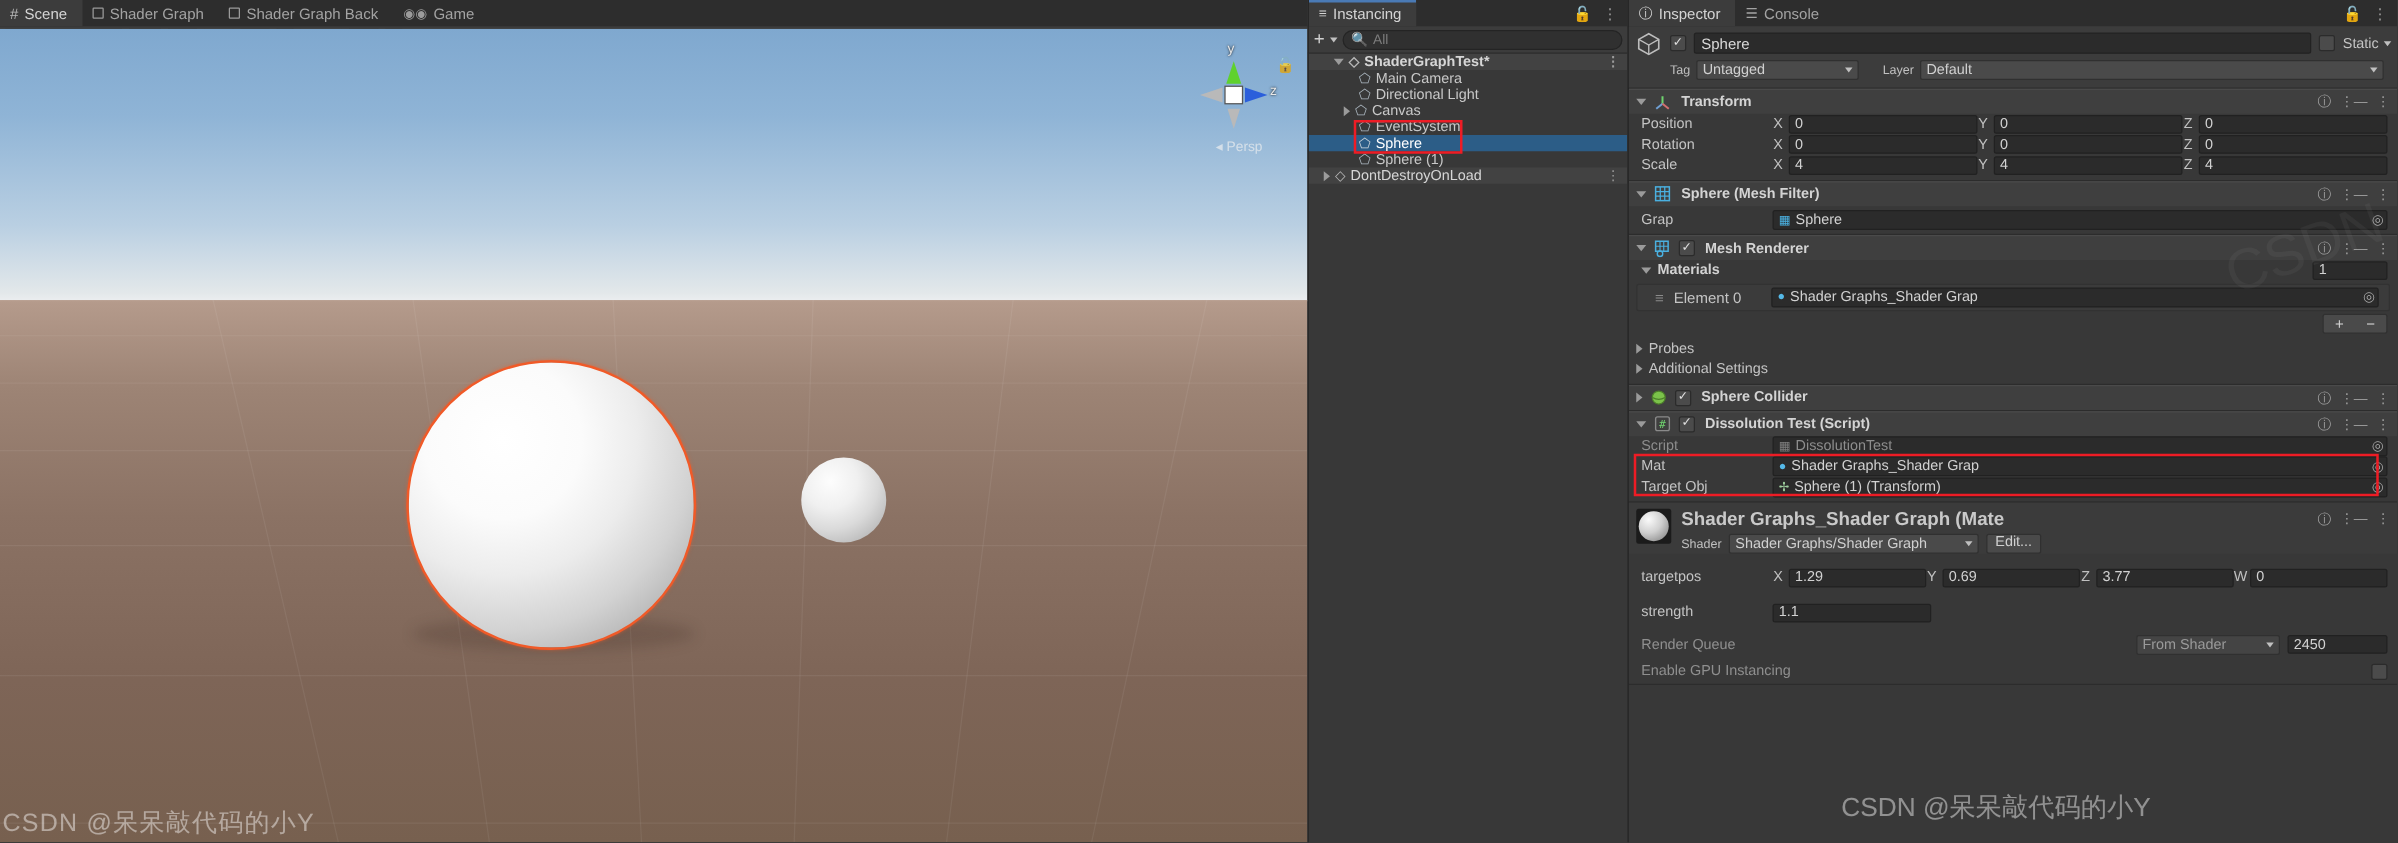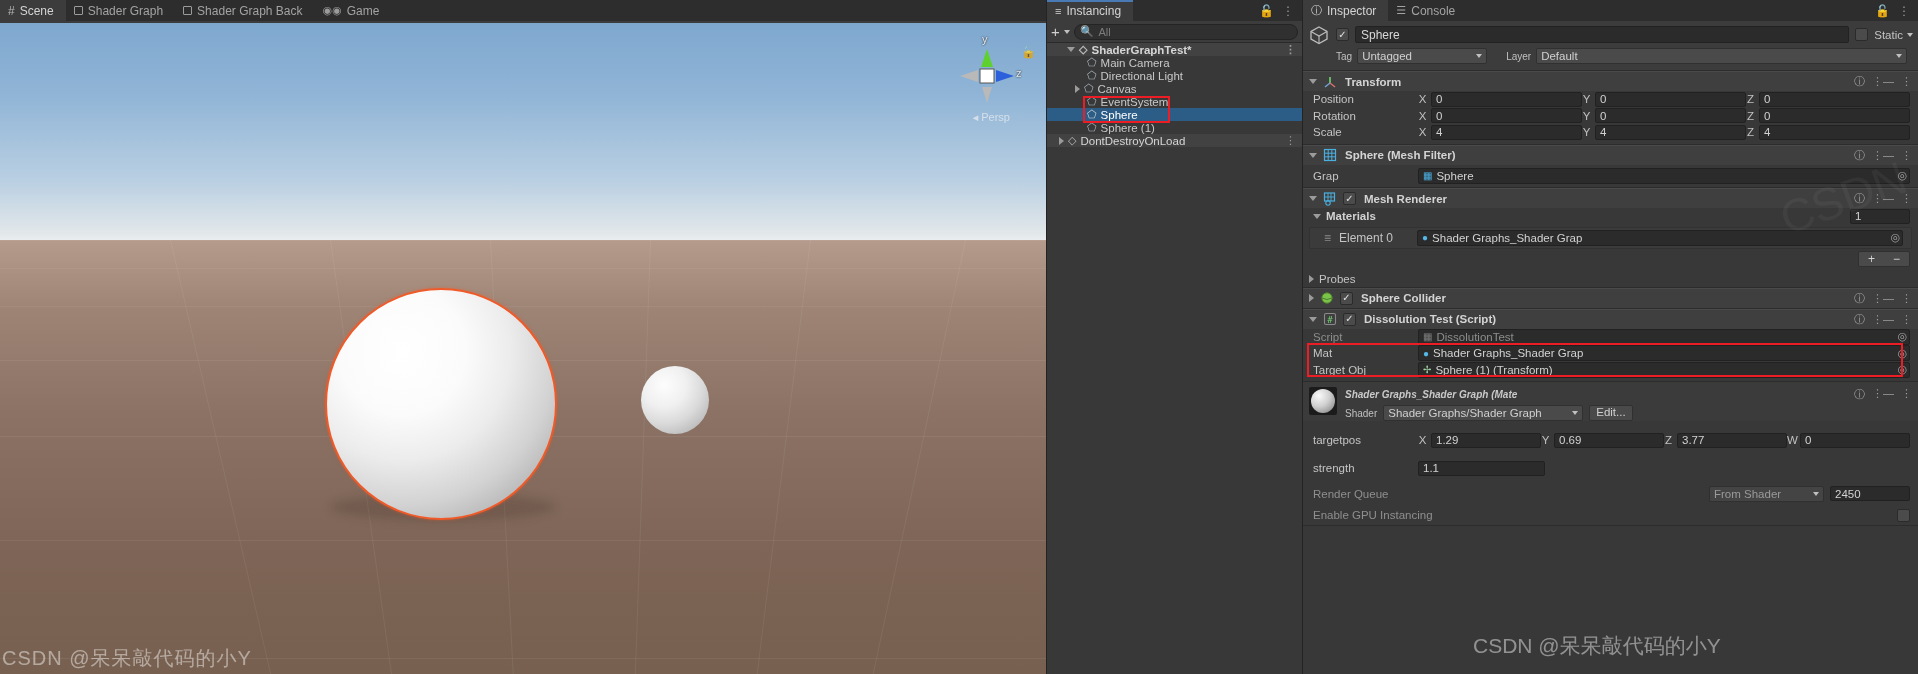--- a/index.html
+++ b/index.html
@@ -494,20 +494,24 @@
         <div style="display:flex;justify-content:flex-end;padding:0 8px 4px 0;">
           <div class="pm">
             <span>+</span>
             <span>−</span>
           </div>
         </div>
         <div class="foldrow">
           <span class="tri-r"></span>
           <span>Probes</span>
         </div>
+        <div class="foldrow" style="margin-bottom:4px;">
+          <span class="tri-r"></span>
+          <span>Additional Settings</span>
+        </div>
       </div>
 
       <div class="comp">
         <div class="comp-hdr">
           <span class="tri-r"></span>
           <span class="cicon">
             <svg width="14" height="14" viewBox="0 0 14 14">
                 <circle cx="7" cy="7" r="5.2" fill="#7bc24a" stroke="#4d7f2b" stroke-width="1"></circle>
                 <path d="M2 7 Q7 10 12 7" fill="none" stroke="#4d7f2b" stroke-width="1"></path>
               </svg>
@@ -566,21 +570,21 @@
         <div class="redbox" style="left:4px;top:34px;width:596px;height:34px;"></div>
       </div>
 
       <div class="comp">
         <div style="display:flex;align-items:flex-start;gap:8px;padding:5px 6px 0 6px;background:#3b3b3b;">
           <div class="matpreview">
             <div class="matball"></div>
           </div>
           <div style="flex:1;">
             <div style="display:flex;align-items:center;">
-              <span style="font-weight:bold;color:#c9c9c9;font-size:10px;font-style:italic;">Shader Graphs_Shader Graph (Mate</span>
+              <span style="font-weight:bold;color:#c9c9c9;font-size:15px;">Shader Graphs_Shader Graph (Mate</span>
               <span class="right" style="margin-left:auto;display:flex;gap:7px;color:#9f9f9f;font-size:11px;">
                 <span>ⓘ</span>
                 <span>⋮—</span>
                 <span>⋮</span>
               </span>
             </div>
             <div style="display:flex;align-items:center;gap:6px;margin-top:3px;">
               <span class="lbl">Shader</span>
               <div class="dd" style="flex:1;max-width:200px;">
                 <span style="overflow:hidden;white-space:nowrap;">Shader Graphs/Shader Graph</span>

